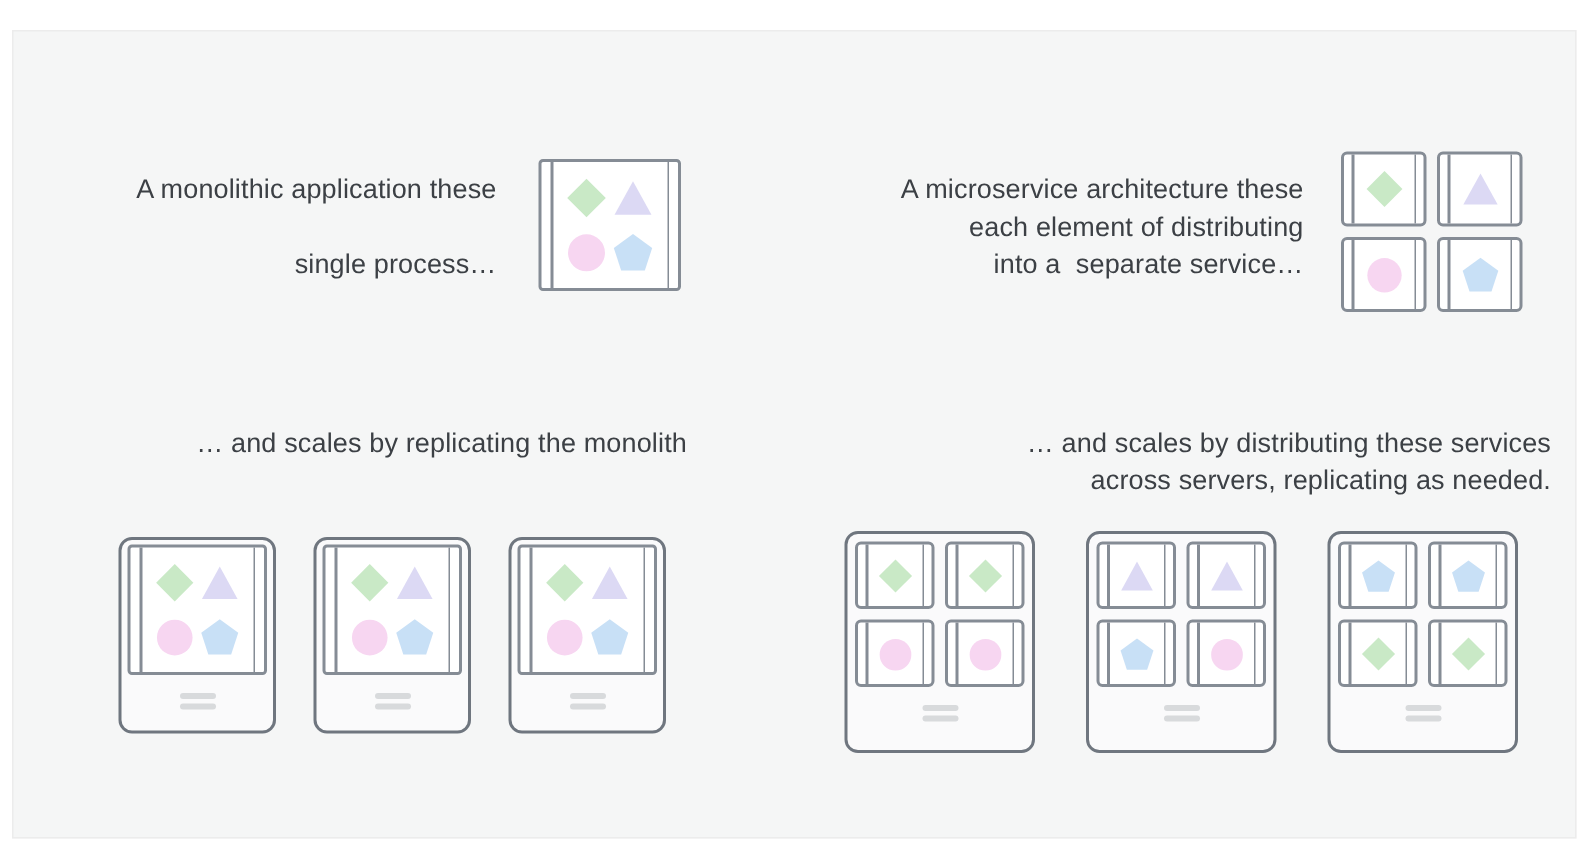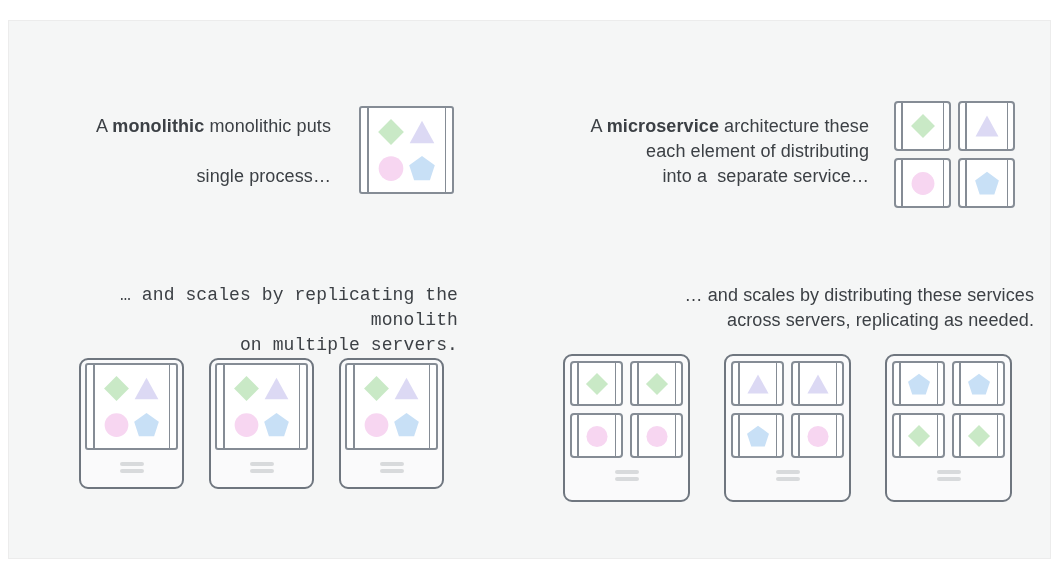--- a/index.html
+++ b/index.html
@@ -27,24 +27,24 @@
     box-sizing: border-box;
   }
   .text-block {
     position: absolute;
     text-align: right;
     font-size: 18px;
     line-height: 25px;
     color: var(--text-color);
     letter-spacing: 0.1px;
   }
-  .text-block b { font-weight: bold; }
+  .text-block b { font-weight: normal; }
   #tl-text { left: 22px;  top: 93px;  width: 300px; }
   #tr-text { left: 540px; top: 93px;  width: 320px; }
-  #bl-text { left: 59px;  top: 262px; width: 390px; font-family: Liberation Mono, monospace; }
+  #bl-text { left: 59px;  top: 262px; width: 390px; }
   #br-text { left: 605px; top: 262px; width: 420px; }
 
   
   .mono-box {
     position: relative;
     background: var(--box-bg);
     border: 2px solid var(--box-border);
     border-radius: 3px;
     box-sizing: border-box;
   }
@@ -107,21 +107,21 @@
   #bl-servers { position: absolute; left: 70px;  top: 337px; display: flex; gap: 25px; }
   #br-servers { position: absolute; left: 554px; top: 333px; display: flex; gap: 34px; }
 
   .shape-svg { display: block; }
 </style>
 </head>
 <body>
 
 <div class="card">
 
-  <div id="tl-text" class="text-block"><span>A </span><b>monolithic</b><span> monolithic puts</span><br><br><span>single process…</span></div>
+  <div id="tl-text" class="text-block"><span>A </span><b>monolithic</b><span> application these</span><br><br><span>single process…</span></div>
 
   <div id="tl-figure">
       <div class="mono-box lg">
         <div class="mono-shapes">
           <svg viewBox="0 0 100 100" width="28" height="28" class="shape-svg">
             <polygon points="50,4 96,50 50,96 4,50" fill="#c9e9c6"></polygon>
           </svg>
           <svg viewBox="0 0 100 100" width="28" height="28" class="shape-svg">
             <polygon points="50,10 94,90 6,90" fill="#dcd9f4"></polygon>
           </svg>
@@ -153,21 +153,21 @@
           <circle cx="50" cy="52" r="44" fill="#f7d6f1"></circle>
         </svg>
       </div>
       <div class="micro-box lg">
         <svg viewBox="0 0 100 100" width="26" height="26" class="shape-svg">
           <polygon points="50,7 95.7,40.2 78.2,93.8 21.8,93.8 4.3,40.2" fill="#c8e0f6"></polygon>
         </svg>
       </div>
     </div>
 
-  <div id="bl-text" class="text-block"><span>… and scales by replicating the monolith</span><br><span>on multiple servers.</span></div>
+  <div id="bl-text" class="text-block"><span>… and scales by replicating the monolith</span><br></div>
 
   <div id="bl-servers">
       <div class="server left">
         <div class="mono-box md">
           <div class="mono-shapes">
             <svg viewBox="0 0 100 100" width="27" height="27" class="shape-svg">
               <polygon points="50,4 96,50 50,96 4,50" fill="#c9e9c6"></polygon>
             </svg>
             <svg viewBox="0 0 100 100" width="27" height="27" class="shape-svg">
               <polygon points="50,10 94,90 6,90" fill="#dcd9f4"></polygon>

